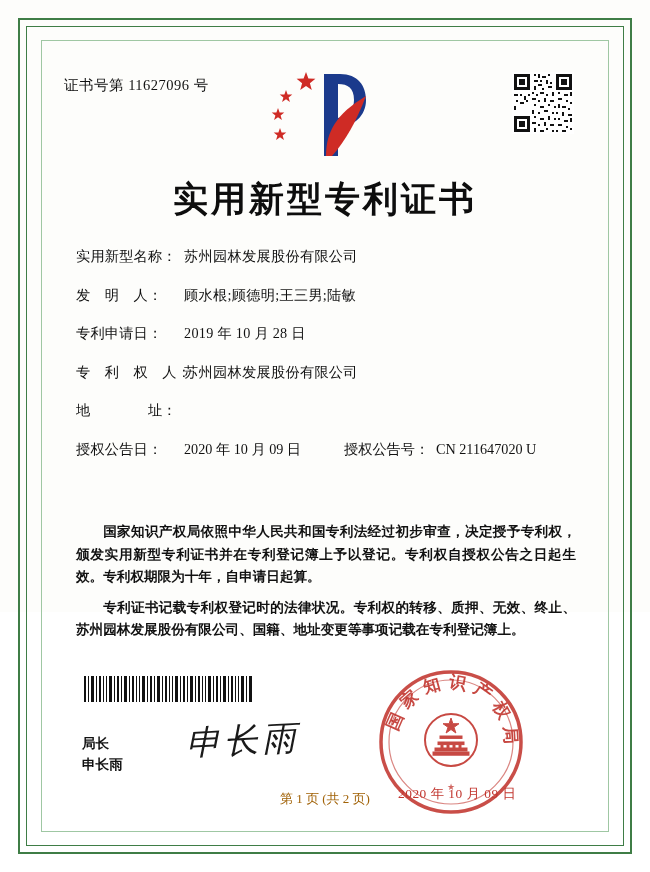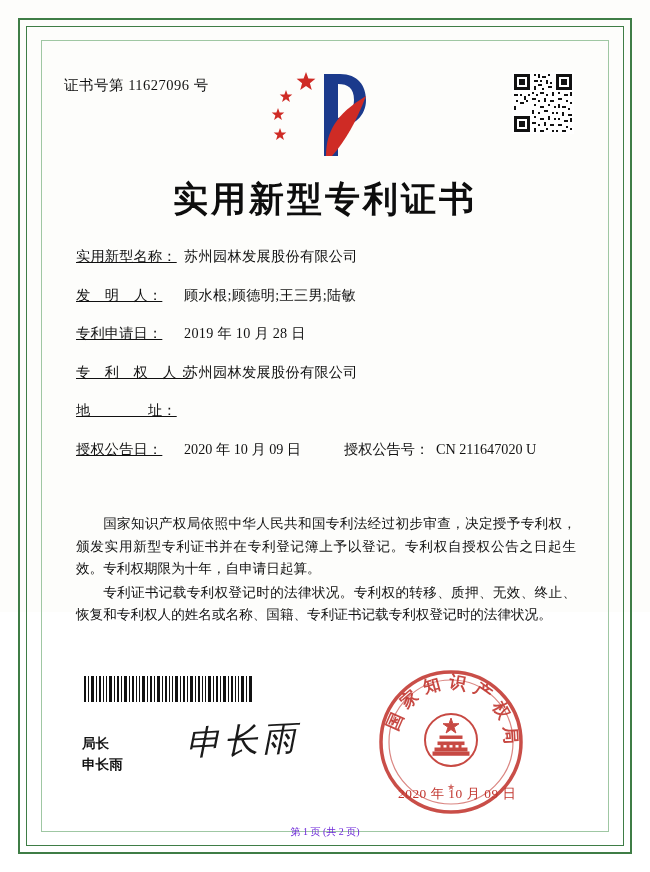--- a/index.html
+++ b/index.html
@@ -100,21 +100,20 @@
     align-items: baseline;
     margin-bottom: 19.5px;
     font-size: 14.2px;
     color: #111;
   }
   .row .label {
     width: 108px;
     flex: none;
     letter-spacing: 0.2px;
     white-space: nowrap;
-    text-decoration: underline;
   }
   .row .value {
     flex: 1;
     letter-spacing: 0.3px;
   }
   .row.two-col .label2 {
     width: 92px;
     flex: none;
     white-space: nowrap;
   }
@@ -130,22 +129,23 @@
   .paragraphs {
     position: absolute;
     left: 76px; top: 513px;
     width: 500px;
     font-size: 13.6px;
     line-height: 22.5px;
     color: #111;
     text-align: justify;
   }
   .paragraphs p {
-    margin: 0 0 1px 0;
+    margin: 8px 0 1px 0;
     text-indent: 2em;
+    font-weight: bold;
   }
 
   
   .barcode {
     position: absolute;
     left: 84px; top: 676px;
     width: 168px; height: 26px;
   }
 
   
@@ -178,25 +178,25 @@
     position: absolute;
     left: 398px; top: 785px;
     font-size: 13.4px;
     color: #c2362f;
     letter-spacing: 0.5px;
   }
 
   
   .footer {
     position: absolute;
-    left: 0; top: 825px;
+    left: 0; top: 790px;
     width: 650px;
     text-align: center;
-    font-size: 10px;
-    color: #6d28d9;
+    font-size: 13px;
+    color: #a16207;
   }
 </style>
 </head>
 <body>
 
 <div class="page">
 
   <div class="border-outer"></div>
   <div class="border-inner"></div>
   <div class="border-thin"></div>
@@ -331,21 +331,21 @@
     <div class="row two-col">
       <span class="label">授权公告日：</span>
       <span class="value1">2020 年 10 月 09 日</span>
       <span class="label2">授权公告号：</span>
       <span class="value2">CN 211647020 U</span>
     </div>
   </div>
 
   <div class="paragraphs">
     <p>国家知识产权局依照中华人民共和国专利法经过初步审查，决定授予专利权，颁发实用新型专利证书并在专利登记簿上予以登记。专利权自授权公告之日起生效。专利权期限为十年，自申请日起算。</p>
-    <p>专利证书记载专利权登记时的法律状况。专利权的转移、质押、无效、终止、恢复和专利权人的姓名或名称、国籍、专利证书记载专利权登记时的法律状况。</p>
+    <p>专利证书记载专利权登记时的法律状况。专利权的转移、质押、无效、终止、苏州园林发展股份有限公司、国籍、地址变更等事项记载在专利登记簿上。</p>
   </div>
 
   <div class="barcode">
     <svg width="168" height="26" viewBox="0 0 168 26" xmlns="http://www.w3.org/2000/svg" shape-rendering="crispEdges">
       <rect width="168" height="26" fill="#ffffff"></rect>
       <g fill="#111111">
         <rect x="0" y="0" width="2" height="26"></rect>
           <rect x="4" y="0" width="1" height="26"></rect>
         <rect x="7" y="0" width="3" height="26"></rect>
           <rect x="12" y="0" width="1" height="26"></rect>

